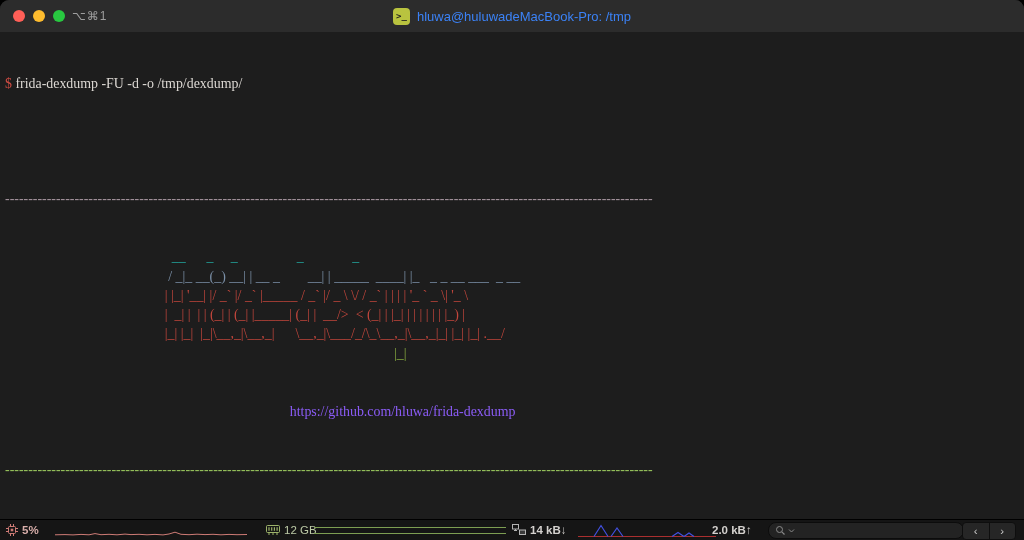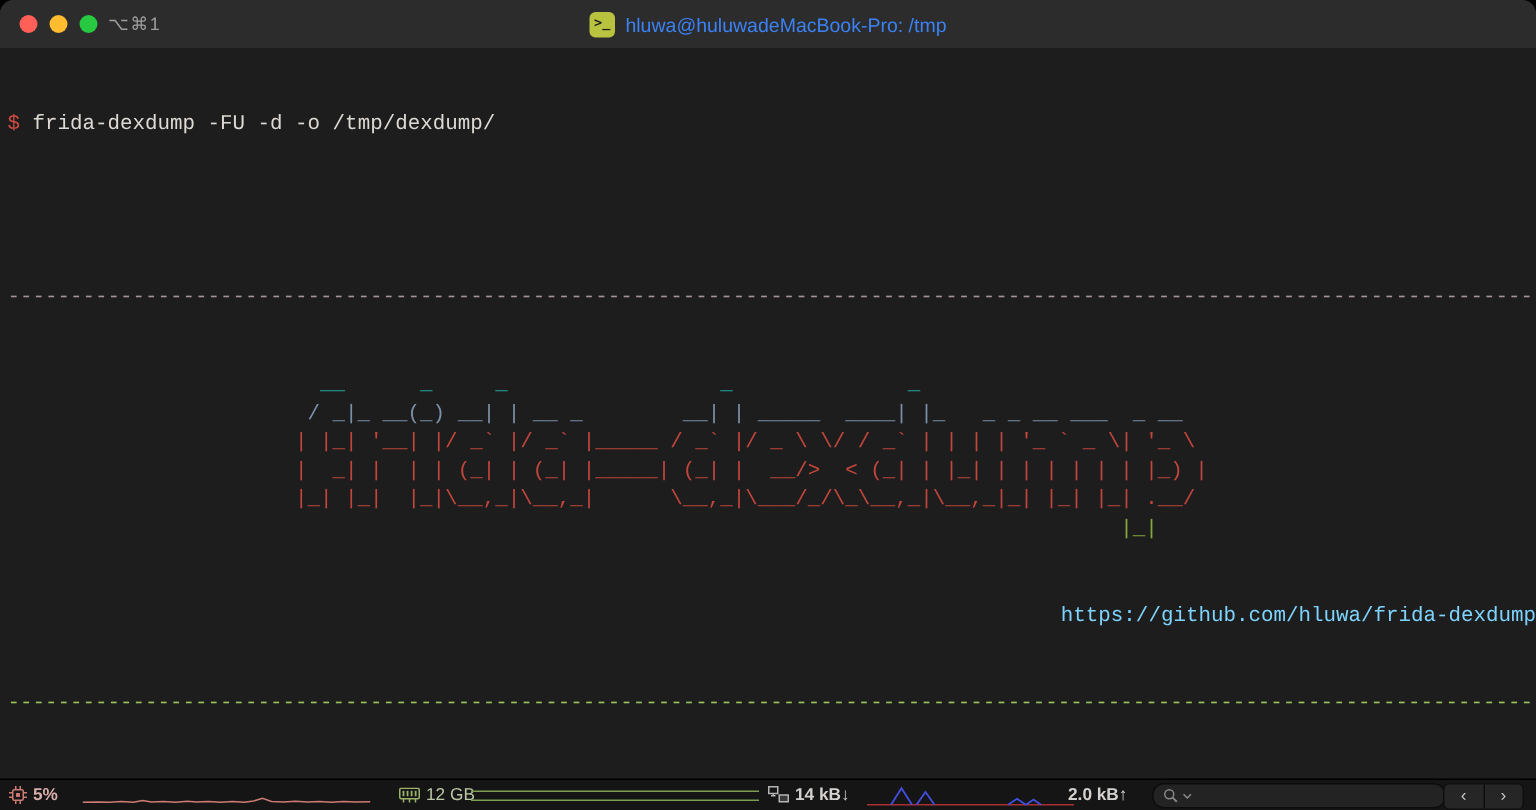--- a/index.html
+++ b/index.html
@@ -14,27 +14,27 @@
   .light.green{background:#28c840;}
   .shortcut{position:absolute;left:72px;top:9px;font-size:12px;color:#9e9e9e;letter-spacing:1px;}
   .titlegroup{position:absolute;left:0;right:0;top:0;height:32px;display:flex;align-items:center;justify-content:center;gap:7px;}
   .appicon{width:17px;height:17px;border-radius:4px;background:#b9c33f;color:#1d1d1d;
            font-family:"DejaVu Sans Mono",monospace;font-size:9px;font-weight:bold;
            display:flex;align-items:center;justify-content:center;}
   .wtitle{font-size:13px;color:#3b82f6;}
   
   #terminal{position:absolute;top:32px;left:0;right:0;bottom:20px;background:#1d1d1d;
             padding:3px 0 0 5px;overflow:hidden;
-            font-family:Liberation Mono, monospace;font-size:13.9px;line-height:19.3px;color:#ddd9d4;
+            font-family:Liberation Serif, serif;font-size:13.9px;line-height:19.3px;color:#ddd9d4;
             white-space:pre;}
   .trow{height:19.3px;white-space:pre;}
   .prompt{color:#cc4b42;}
   .sep1{color:#a4939d;}
   .sep2{color:#97c35c;}
-  .url-row{padding-left:41ch;color:#7dd3fc;text-align:right;}
+  .url-row{padding-left:41ch;color:#8b5cf6;}
   #banner{margin:0;padding:0 4px 0 23ch;font:inherit;}
   #banner div{height:19.3px;white-space:pre;}
   
   #statusbar{position:absolute;left:0;right:0;bottom:0;height:20px;background:#151515;border-top:1px solid #000;
              font-size:11.5px;}
   .sb{position:absolute;top:0;height:20px;display:flex;align-items:center;gap:4px;}
   .cpu-text{color:#d8aeaa;font-weight:bold;}
   .mem-text{color:#bcc9a6;font-weight:normal;}
   .net-text{color:#d4d1ce;font-weight:bold;}
   .searchbox{position:absolute;left:768px;top:2px;width:188px;height:15px;background:#232323;

